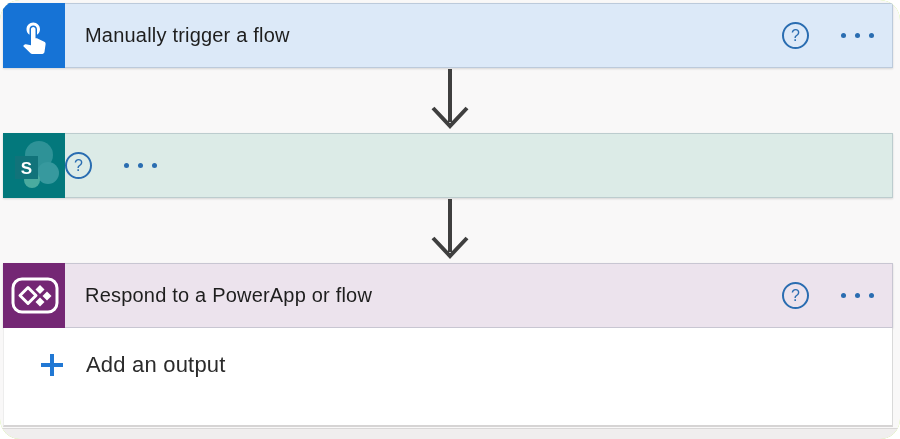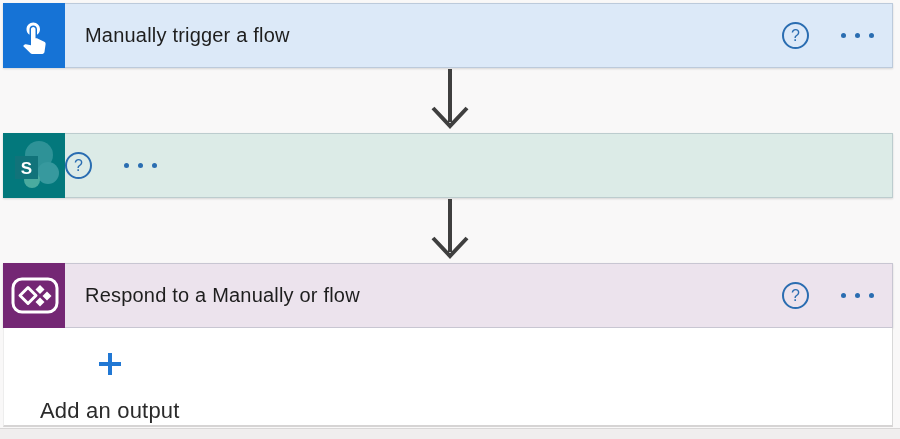--- a/index.html
+++ b/index.html
@@ -1,21 +1,21 @@
 <!DOCTYPE html>
 <html><head>
 <meta charset="utf-8">
 <style>
   * { margin:0; padding:0; box-sizing:border-box; }
   html,body { background:#ffffff; }
   body { font-family:"Liberation Sans", sans-serif; }
 
   .canvas {
     position:relative; width:900px; height:439px;
-    background:#bef264; overflow:hidden;
+    background:#bef264; overflow:hidden;border-radius:20px;
   }
   .flow-bg {
     position:absolute; left:0; top:0; width:900px; height:428px;
     background:#f9f8f8;
   }
 
   
   .step-card {
     position:absolute; left:3px; width:890px; height:65px;
     display:flex; align-items:center;
@@ -61,21 +61,21 @@
   .card-body {
     position:absolute; left:3px; top:328px; width:890px; height:99px;
     background:#ffffff;
     border-left:1px solid rgba(0,0,0,0.07);
     border-right:1px solid rgba(0,0,0,0.15);
     border-bottom:2px solid #d6d4d4;
   }
   .add-output-btn {
     position:absolute; left:36px; top:24px;
     display:flex; align-items:center; gap:22px;
-    background:transparent; border:none; cursor:pointer;flex-direction:column;
+    background:transparent; border:none; cursor:pointer;
   }
   .add-output-btn .label { font-size:22px; color:#2b2b2b; letter-spacing:0.2px; }
 
   
   .bottom-strip {
     position:absolute; left:0; top:428px; width:900px; height:11px;
     background:#f0eeee; border-top:1px solid #d9d7d7;
   }
 </style>
 </head>
@@ -138,21 +138,21 @@
   <div class="step-card step-powerapps">
     <div class="icon-tile tile-powerapps">
       <svg width="62" height="65" viewBox="0 0 62 65" aria-hidden="true">
         <rect x="10" y="16" width="44" height="33" rx="9" fill="none" stroke="#ffffff" stroke-width="3"></rect>
         <path d="M25 24.5 L33 32.5 L25 40.5 L17 32.5 Z" fill="none" stroke="#ffffff" stroke-width="3" stroke-linejoin="round"></path>
         <path d="M37 22 L41.5 26.5 L37 31 L32.5 26.5 Z" fill="#ffffff"></path>
         <path d="M44 28.5 L48.5 33 L44 37.5 L39.5 33 Z" fill="#ffffff"></path>
         <path d="M37 34.5 L41.5 39 L37 43.5 L32.5 39 Z" fill="#ffffff"></path>
       </svg>
     </div>
-    <div class="step-title">Respond to a Manually or flow</div>
+    <div class="step-title">Respond to a PowerApp or flow</div>
     <div class="step-actions">
       <button class="help-btn">
         <span>?</span>
       </button>
       <button class="menu-btn">
         <span class="dot"></span>
           <span class="dot"></span>
           <span class="dot"></span>
       </button>
     </div>

